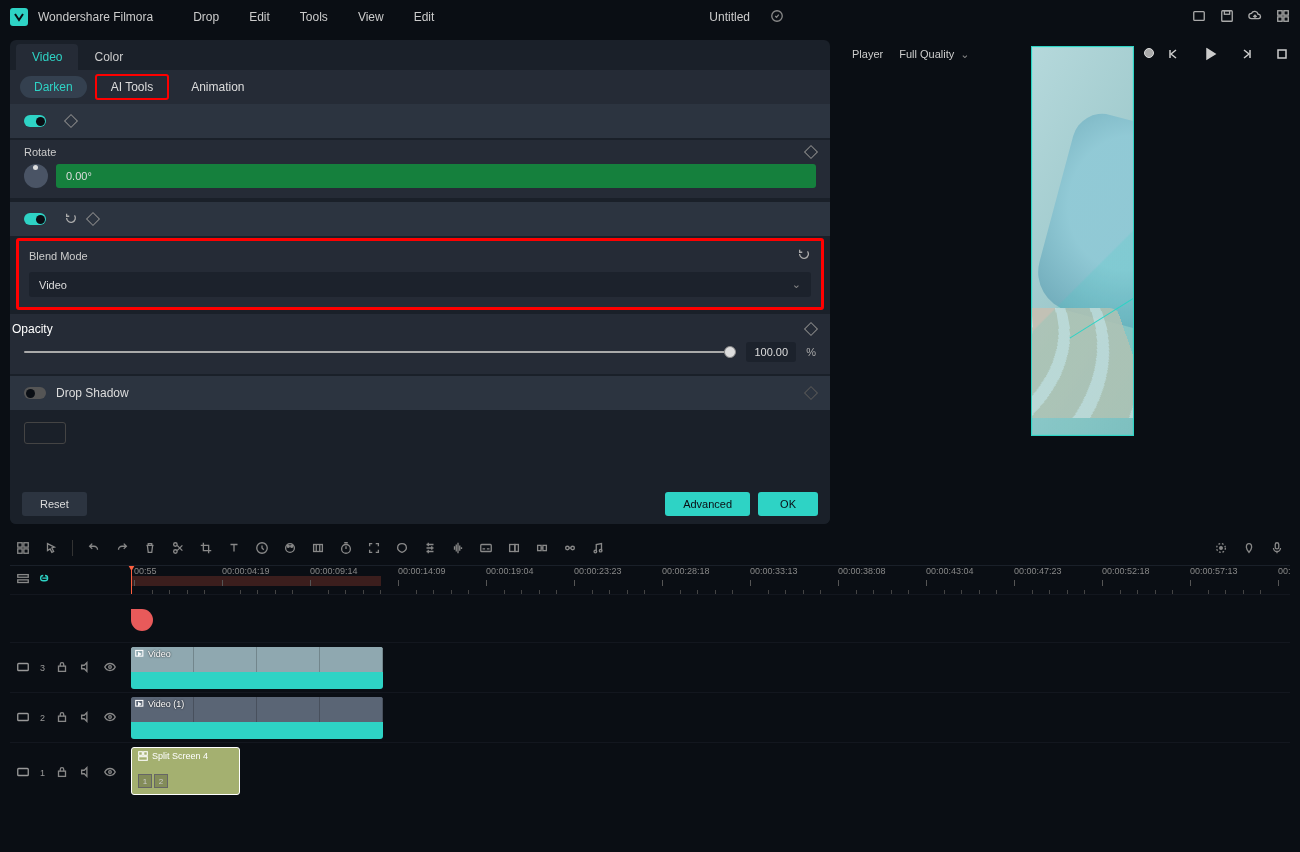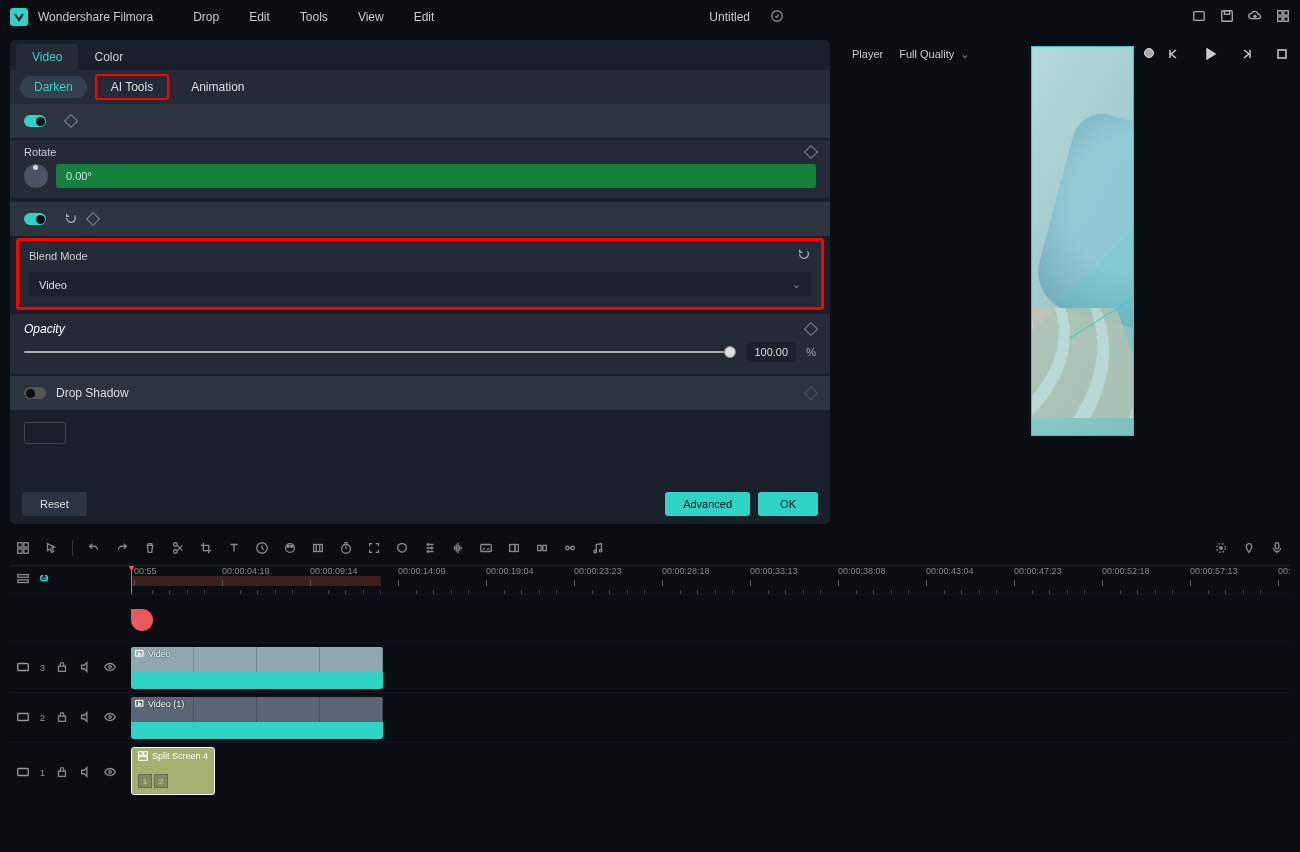--- a/index.html
+++ b/index.html
@@ -56,21 +56,21 @@
 .dropdown .v { flex:1; }
 .chev { color:#888; }
 
 .slider-row { display:flex; align-items:center; gap:10px; padding: 6px 14px 12px 14px; background:#252b36; }
 .slider-track { flex:1; height:2px; background:#aaa; position:relative; border-radius:2px; }
 .slider-thumb { position:absolute; right:0; top:-5px; width:12px; height:12px; background:#ddd; border-radius:50%; border:1px solid #888; }
 .slider-val { width: 50px; background:#1c222c; color:#ddd; text-align:center; padding:4px 0; font-size:11px; border-radius:3px; }
 .pct { color:#aaa; font-size:11px; }
 
 .opacity-block { background:#252b36; }
-.prop-label-row { padding: 8px 14px 0 14px; display:flex; align-items:center;font-style:italic; }
+.prop-label-row { padding: 8px 14px 0 2px; display:flex; align-items:center; }
 
 .type-row { padding: 10px 14px 20px 14px; }
 .type-lbl { color:#555; font-size:11px; margin-bottom:8px; }
 .type-box { width: 42px; height: 22px; border:1px solid #444; border-radius:3px; }
 
 
 .panel-footer { display:flex; align-items:center; padding: 8px 12px; background:#1a2029; gap:8px; }
 .btn { padding: 6px 18px; border-radius:3px; font-size:11px; cursor:pointer; border:none; }
 .btn-reset { background:#2c3440; color:#ddd; }
 .btn-adv { background:#2ed3c5; color:#0a0e14; margin-left:auto; }
@@ -120,21 +120,21 @@
 .spacer-track { height: 48px; }
 .audio-marker { position:absolute; left:3px; top:14px; width:22px; height:22px; background:#e85a5a; border-radius:0 50% 50% 50%; }
 
 .clip { position:absolute; height:42px; top:4px; border-radius:3px; overflow:hidden; }
 .clip-video { background: linear-gradient(#b4d4d4 60%, #2ed3c5 60%); left:3px; width:252px; }
 .clip-video2 { background: linear-gradient(#5a6a7a 60%, #2ed3c5 60%); left:3px; width:252px; }
 .clip-thumbs { position:absolute; top:0; left:0; right:0; height:60%; display:flex; }
 .thumb { flex:1; background:#8fa8b0; border-right:1px solid rgba(0,0,0,0.2); }
 .thumb.t2 { background:#5a6575; }
 .clip-label-ov { position:absolute; top:2px; left:4px; color:#fff; font-size:9px; display:flex; align-items:center; gap:3px; text-shadow:0 0 2px #000; }
-.clip-split { position:absolute; left:3px; top:4px; width:84px; height:48px; background:#a4b070; border:1px solid #fff; border-radius:3px; }
+.clip-split { position:absolute; left:3px; top:4px; width:109px; height:48px; background:#a4b070; border:1px solid #fff; border-radius:3px; }
 .clip-split-lbl { position:absolute; top:3px; left:6px; color:#fff; font-size:9px; display:flex; align-items:center; gap:4px; }
 .clip-split-boxes { position:absolute; bottom:6px; left:6px; display:flex; gap:2px; }
 .sb { width:14px; height:14px; background:rgba(0,0,0,0.2); border:1px solid #666; color:#ccc; font-size:8px; display:flex; align-items:center; justify-content:center; }
 
 svg.icn { width:14px; height:14px; stroke:currentColor; fill:none; stroke-width:1.5; }
 svg.icn16 { width:16px; height:16px; stroke:currentColor; fill:none; stroke-width:1.5; }
 </style>
 </head>
 <body>
 

